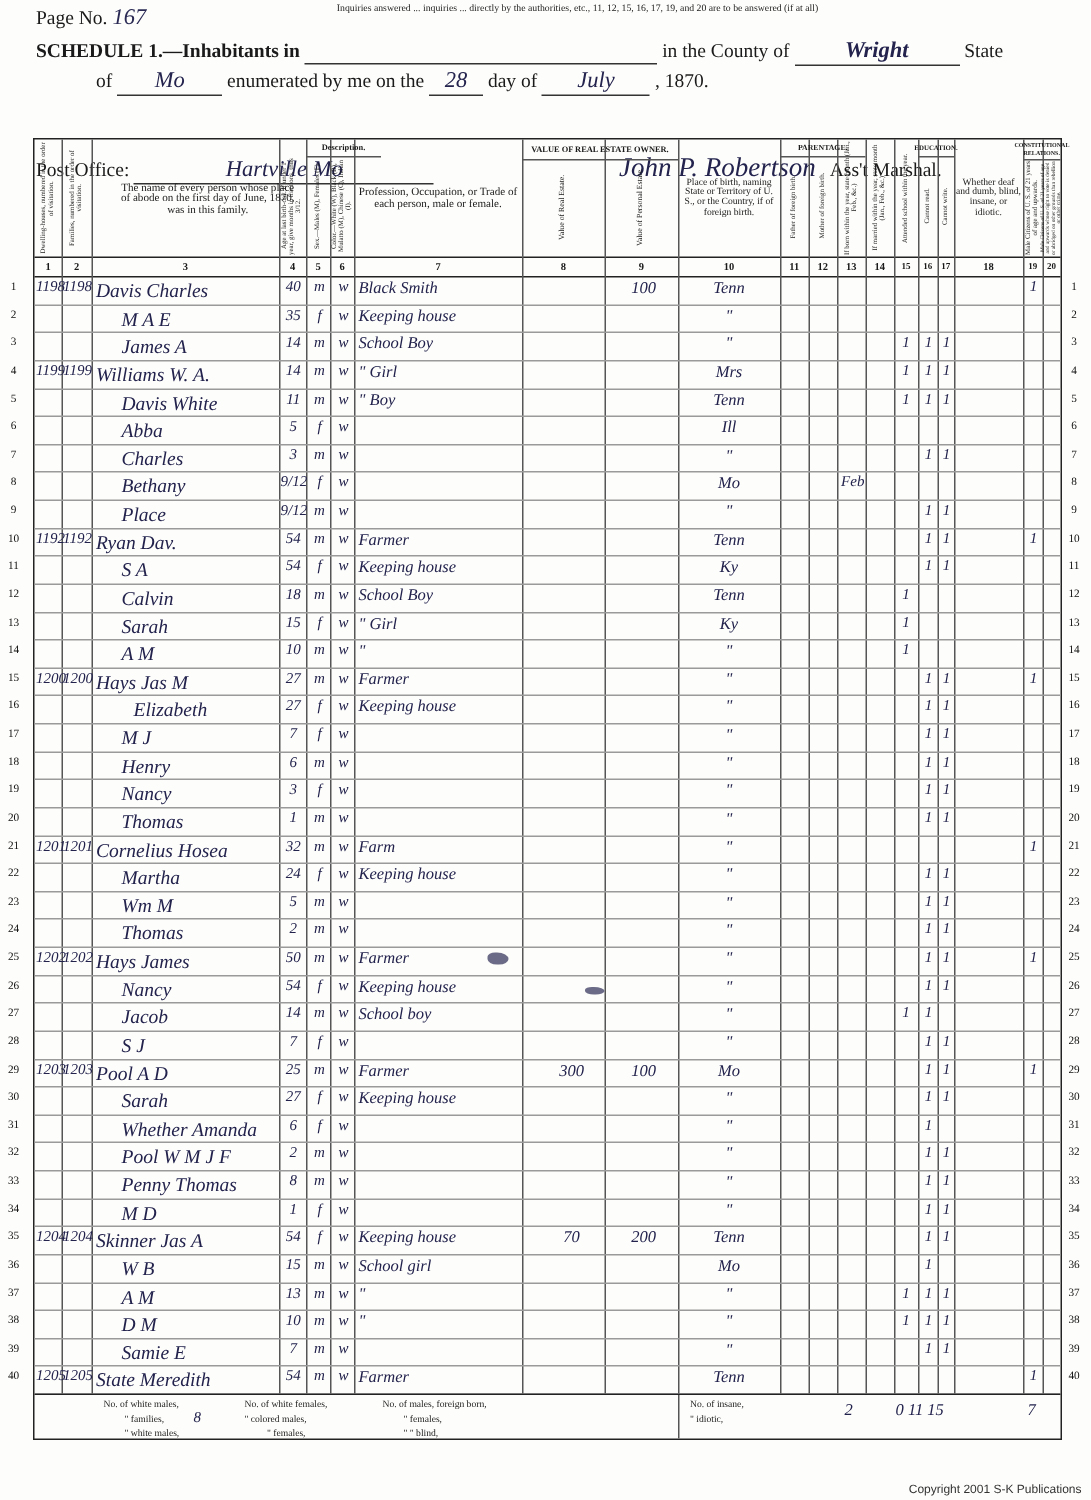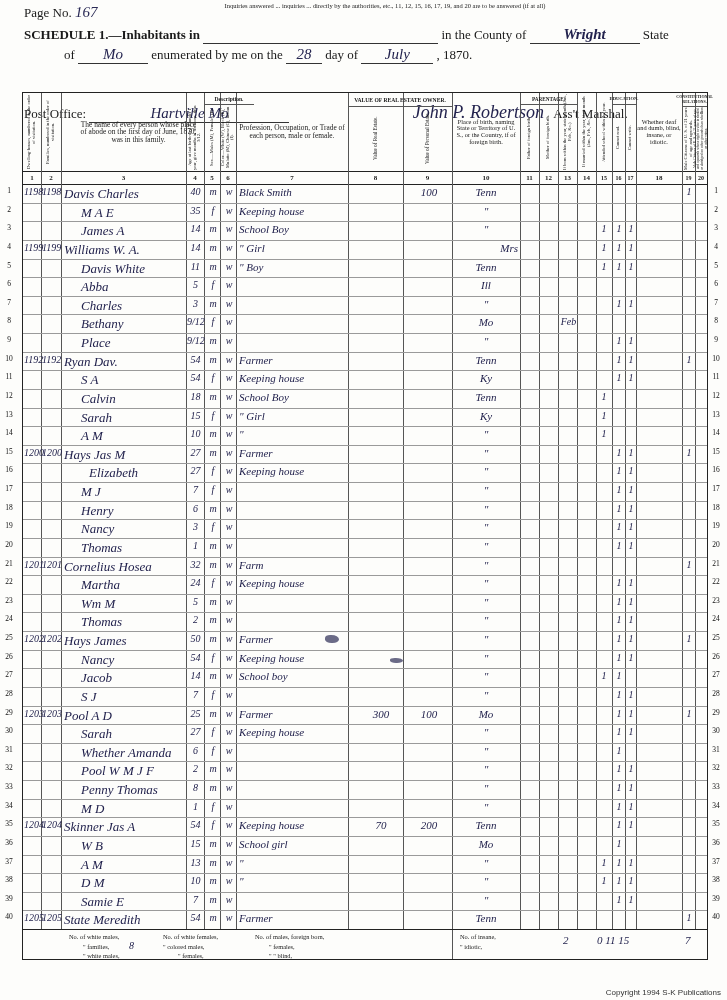--- a/index.html
+++ b/index.html
@@ -55,21 +55,21 @@
   .hw.s3{font-size:10px;}
 
   .footline{position:absolute;font-size:6.4px;}
   .blot{position:absolute;background:#3a3a60;opacity:.75;border-radius:40% 60% 50% 50%;}
 </style>
 </head>
 <body>
 
 <div class="page">
 
-  <div class="copyright">Copyright 1994 S-K Publications</div>
+  <div class="copyright">Copyright 2001 S-K Publications</div>
 
   <div class="hdr">
     <div class="pageno">
       <span class="lbl">Page No.</span>
       <span class="val ms">167</span>
     </div>
     <div class="tinyline">Inquiries answered ... inquiries ... directly by the authorities, etc., 11, 12, 15, 16, 17, 19, and 20 are to be answered (if at all)</div>
 
     <div class="sched">
       <span>SCHEDULE 1.—Inhabitants in</span>
@@ -249,21 +249,21 @@
           <div class="hw s3" style="left: 590px; top: 39.25px; width: 12px; text-align: center;">1</div>
           <div class="hw s3" style="left: 603px; top: 39.25px; width: 10px; text-align: center;">1</div>
           <div class="rowline" style="top: 74.5px;"></div>
           <div class="hw s3" style="left: 1px; top: 57.875px; width: 17px; text-align: center;">1199</div>
           <div class="hw s3" style="left: 19px; top: 57.875px; width: 19px; text-align: center;">1199</div>
           <div class="hw s1" style="left: 41px; top: 57.875px;">Williams W. A.</div>
           <div class="hw s3" style="left: 164px; top: 57.875px; width: 17px; text-align: center;">14</div>
           <div class="hw s3" style="left: 183px; top: 57.875px; width: 14px; text-align: center;">m</div>
           <div class="hw s3" style="left: 199px; top: 57.875px; width: 14px; text-align: center;">w</div>
           <div class="hw s2" style="left: 216px; top: 57.875px;">" Girl</div>
-          <div class="hw s2" style="left: 431px; top: 57.875px; width: 64px; text-align: right;">Mrs</div>
+          <div class="hw s2" style="left: 431px; top: 57.875px; width: 64px; text-align: center;">Mrs</div>
           <div class="hw s3" style="left: 574px; top: 57.875px; width: 14px; text-align: center;">1</div>
           <div class="hw s3" style="left: 590px; top: 57.875px; width: 12px; text-align: center;">1</div>
           <div class="hw s3" style="left: 603px; top: 57.875px; width: 10px; text-align: center;">1</div>
           <div class="rowline" style="top: 93.125px;"></div>
           <div class="hw s1" style="left: 58px; top: 76.5px;">Davis White</div>
           <div class="hw s3" style="left: 164px; top: 76.5px; width: 17px; text-align: center;">11</div>
           <div class="hw s3" style="left: 183px; top: 76.5px; width: 14px; text-align: center;">m</div>
           <div class="hw s3" style="left: 199px; top: 76.5px; width: 14px; text-align: center;">w</div>
           <div class="hw s2" style="left: 216px; top: 76.5px;">" Boy</div>
           <div class="hw s2" style="left: 431px; top: 76.5px; width: 64px; text-align: center;">Tenn</div>

